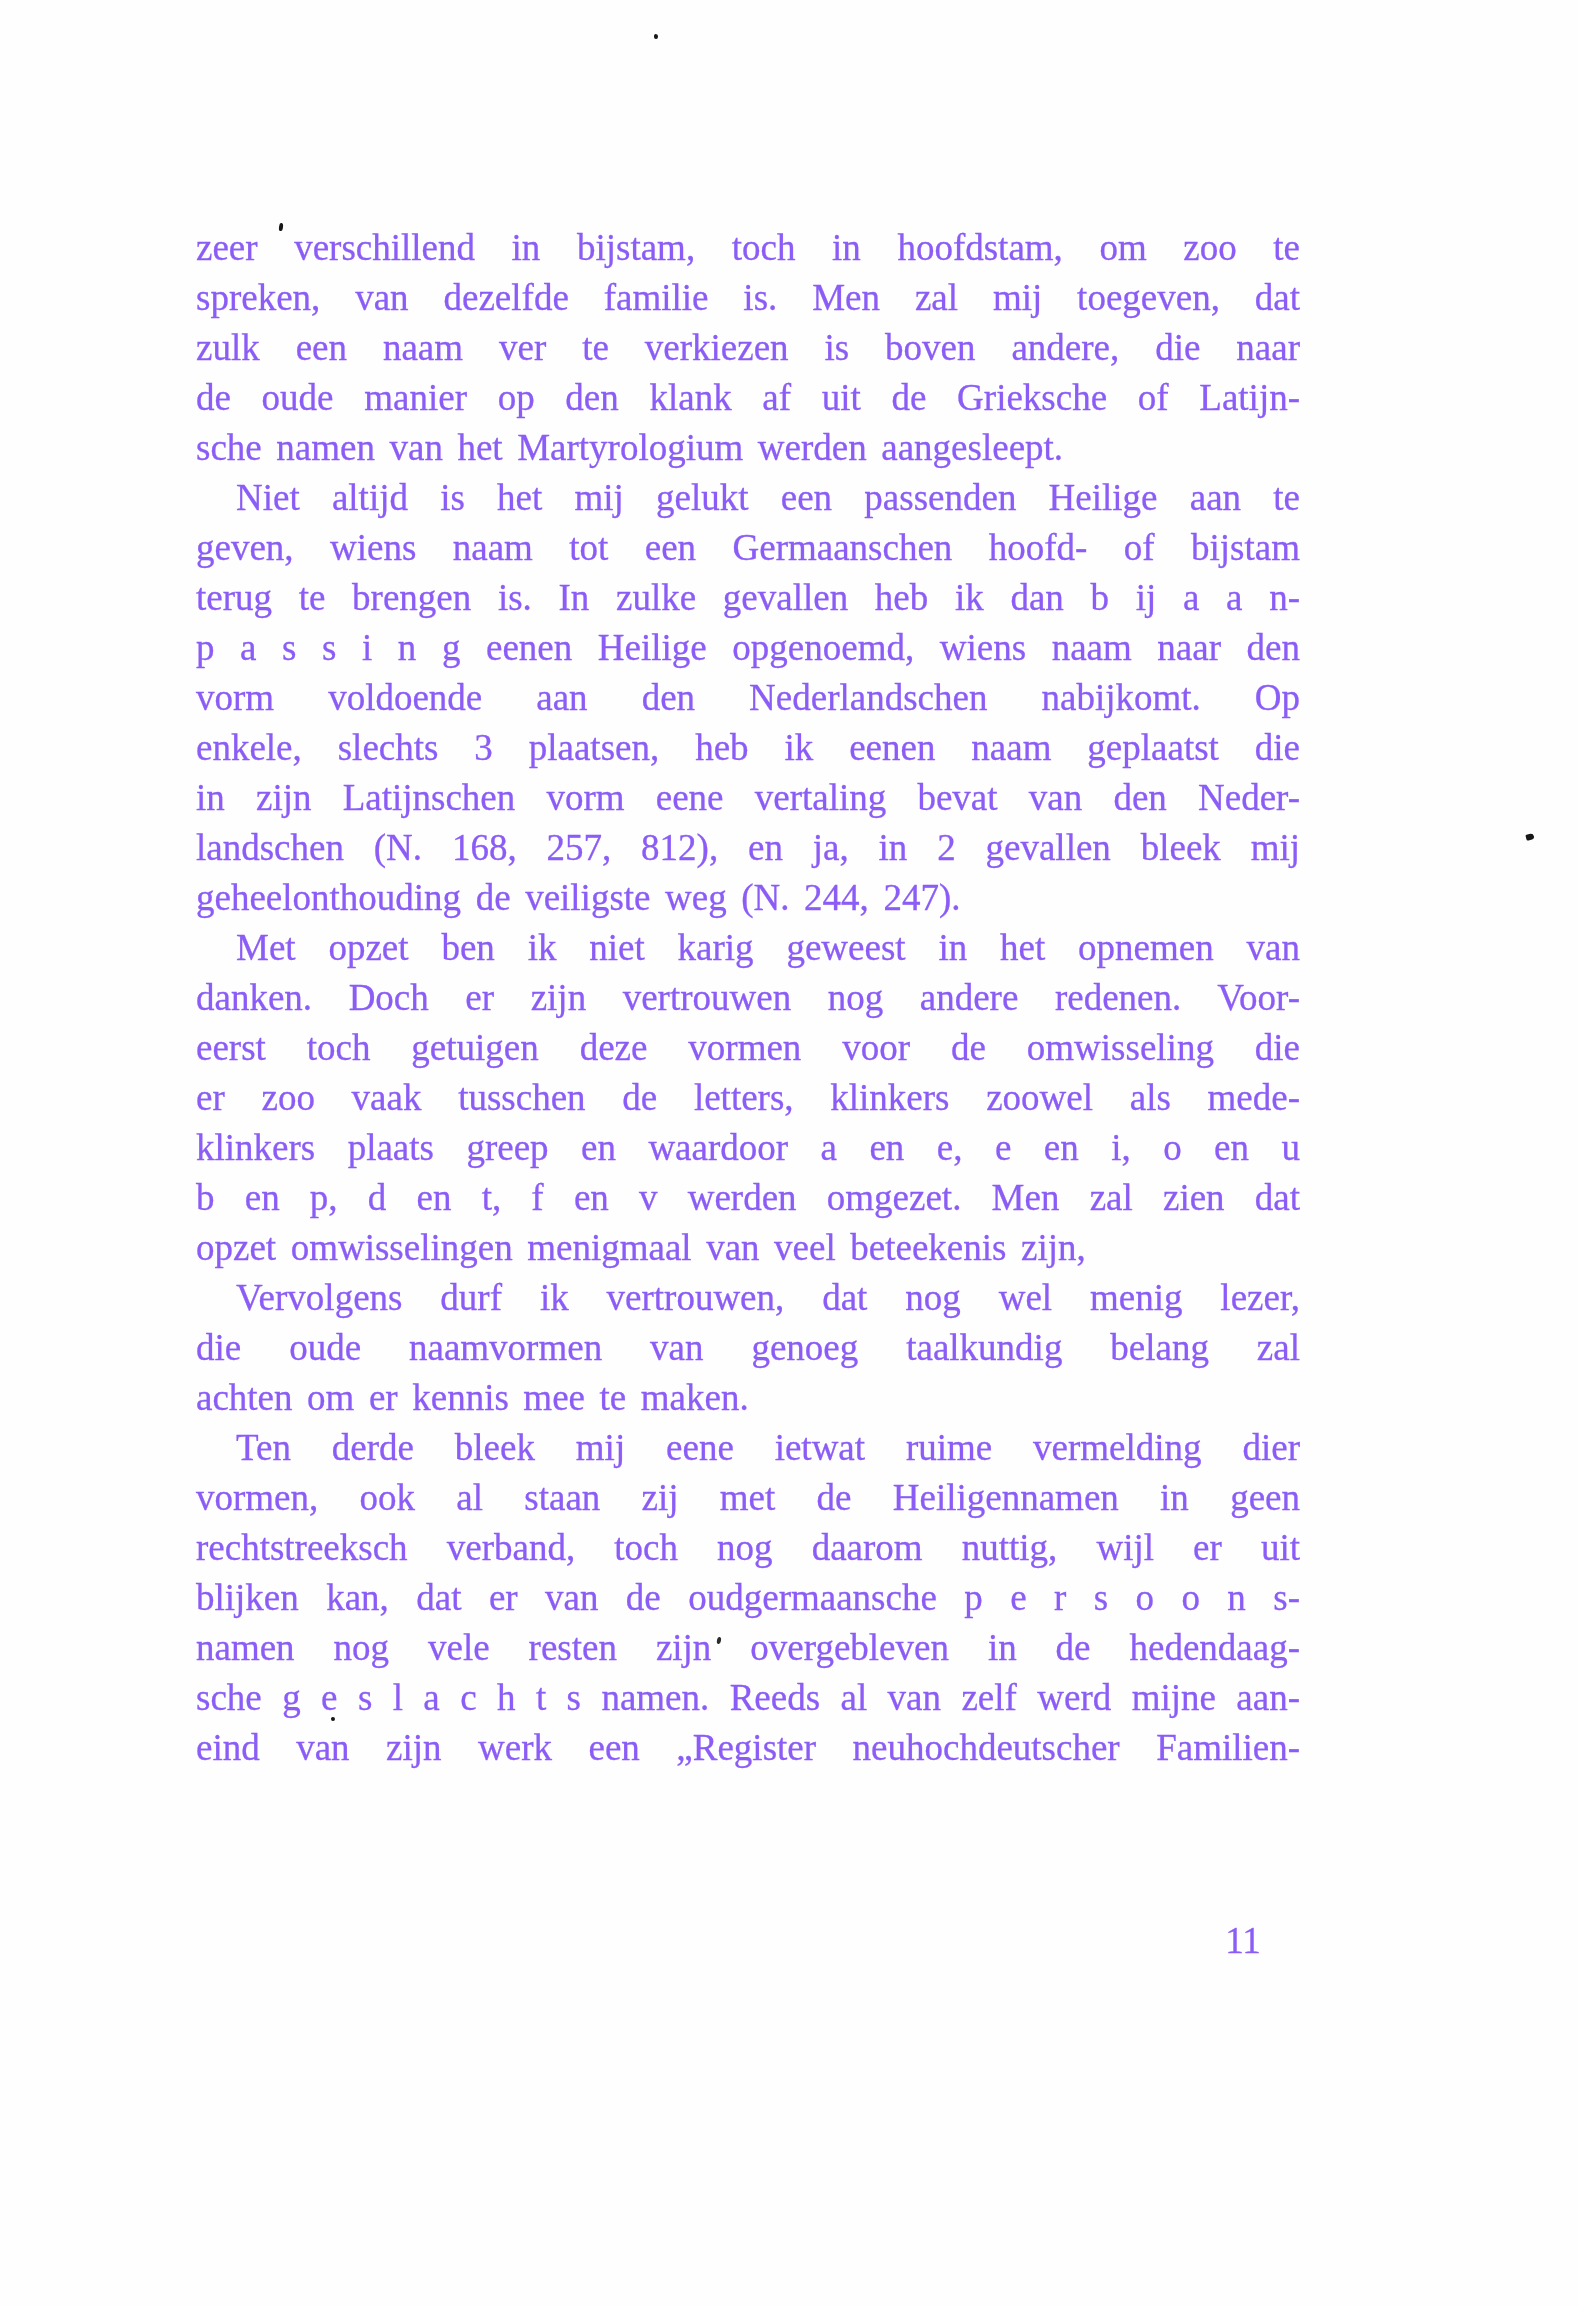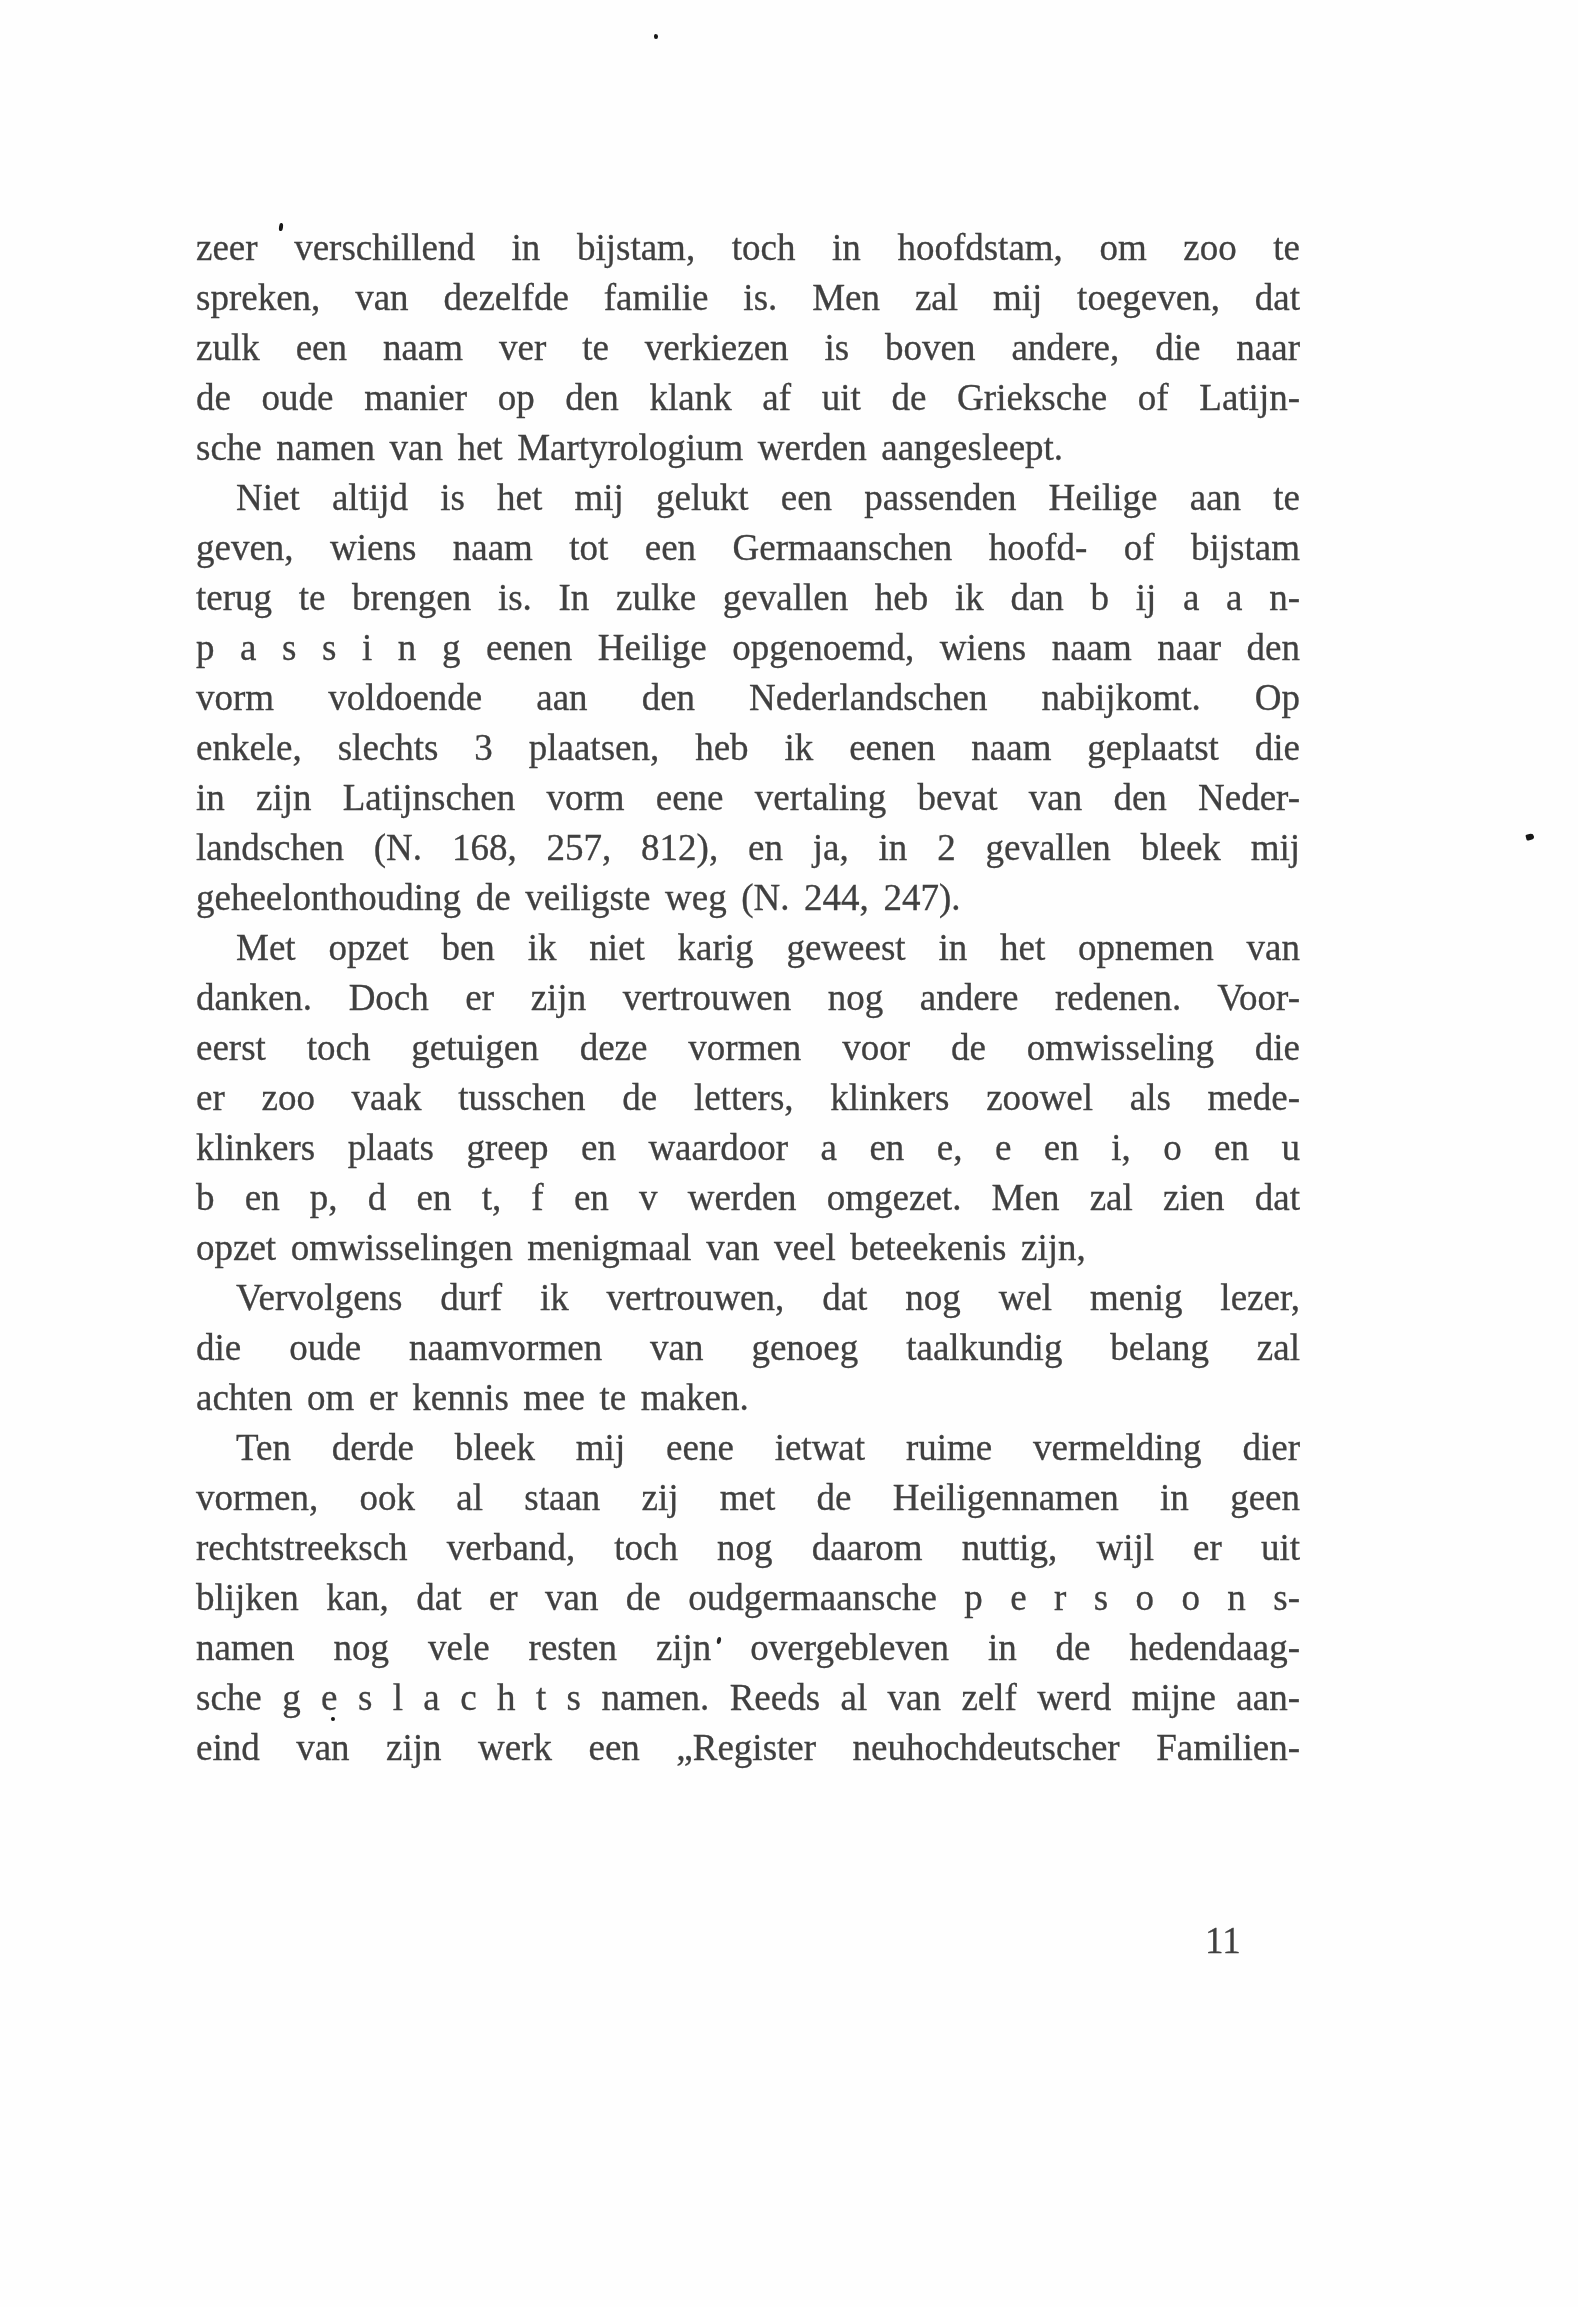--- a/index.html
+++ b/index.html
@@ -4,21 +4,21 @@
 <style>
   html, body {
     margin: 0;
     padding: 0;
   }
   .page {
     position: relative;
     width: 1578px;
     height: 2307px;
     background: #fefefe;
-    color: #404040;
+    color: #8b5cf6;
     font-family: "Liberation Serif", "DejaVu Serif", serif;
     overflow: hidden;
   }
   .text-block {
     position: absolute;
     left: 196px;
     top: 223px;
     width: 1104px;
   }
   .line {
@@ -39,21 +39,21 @@
     text-indent: 40px;
   }
   .page-number {
     position: absolute;
     left: 1205px;
     top: 1916px;
     width: 76px;
     height: 50px;
     line-height: 50px;
     font-size: 37px;
-    text-align: left;
+    text-align: center;
     -webkit-text-stroke: 0.3px currentColor;
   }
   .speck {
     position: absolute;
     background: #171717;
     border-radius: 45% 55% 50% 50%;
   }
   .speck.s-zeer        { left: 279px;  top: 223px;  width: 3.8px; height: 8.4px; transform: rotate(8deg); }
   .speck.s-top         { left: 654px;  top: 34px;   width: 3.8px; height: 4.6px; }
   .speck.s-margin      { left: 1526px; top: 834px; width: 7.6px; height: 6.1px; transform: rotate(-14deg); border-radius: 20% 70% 60% 30%; }

